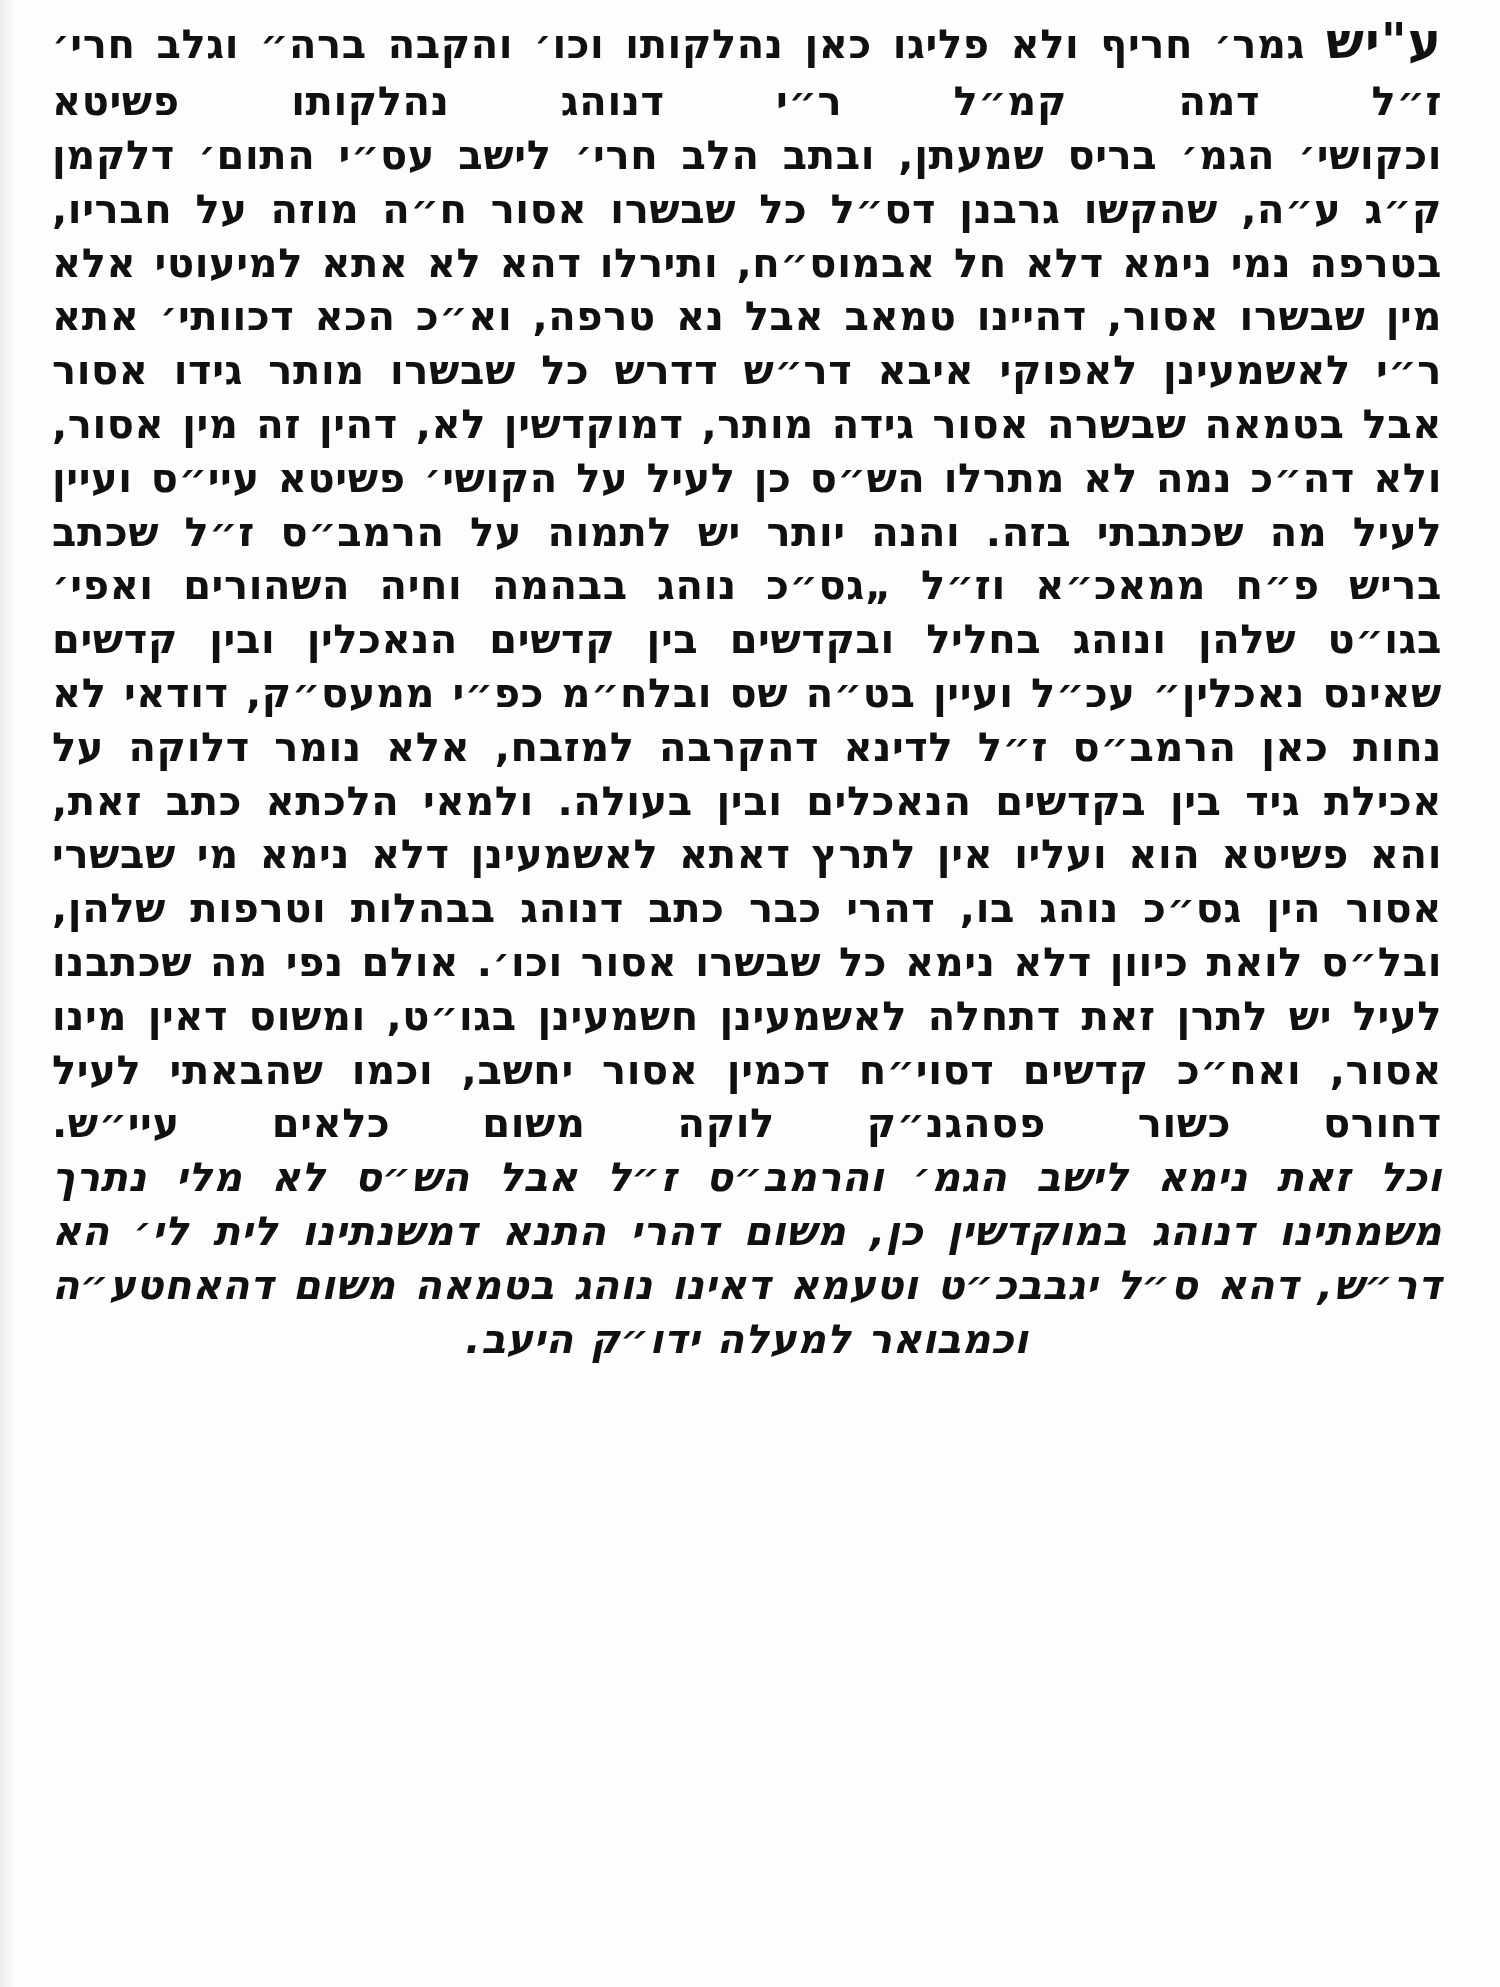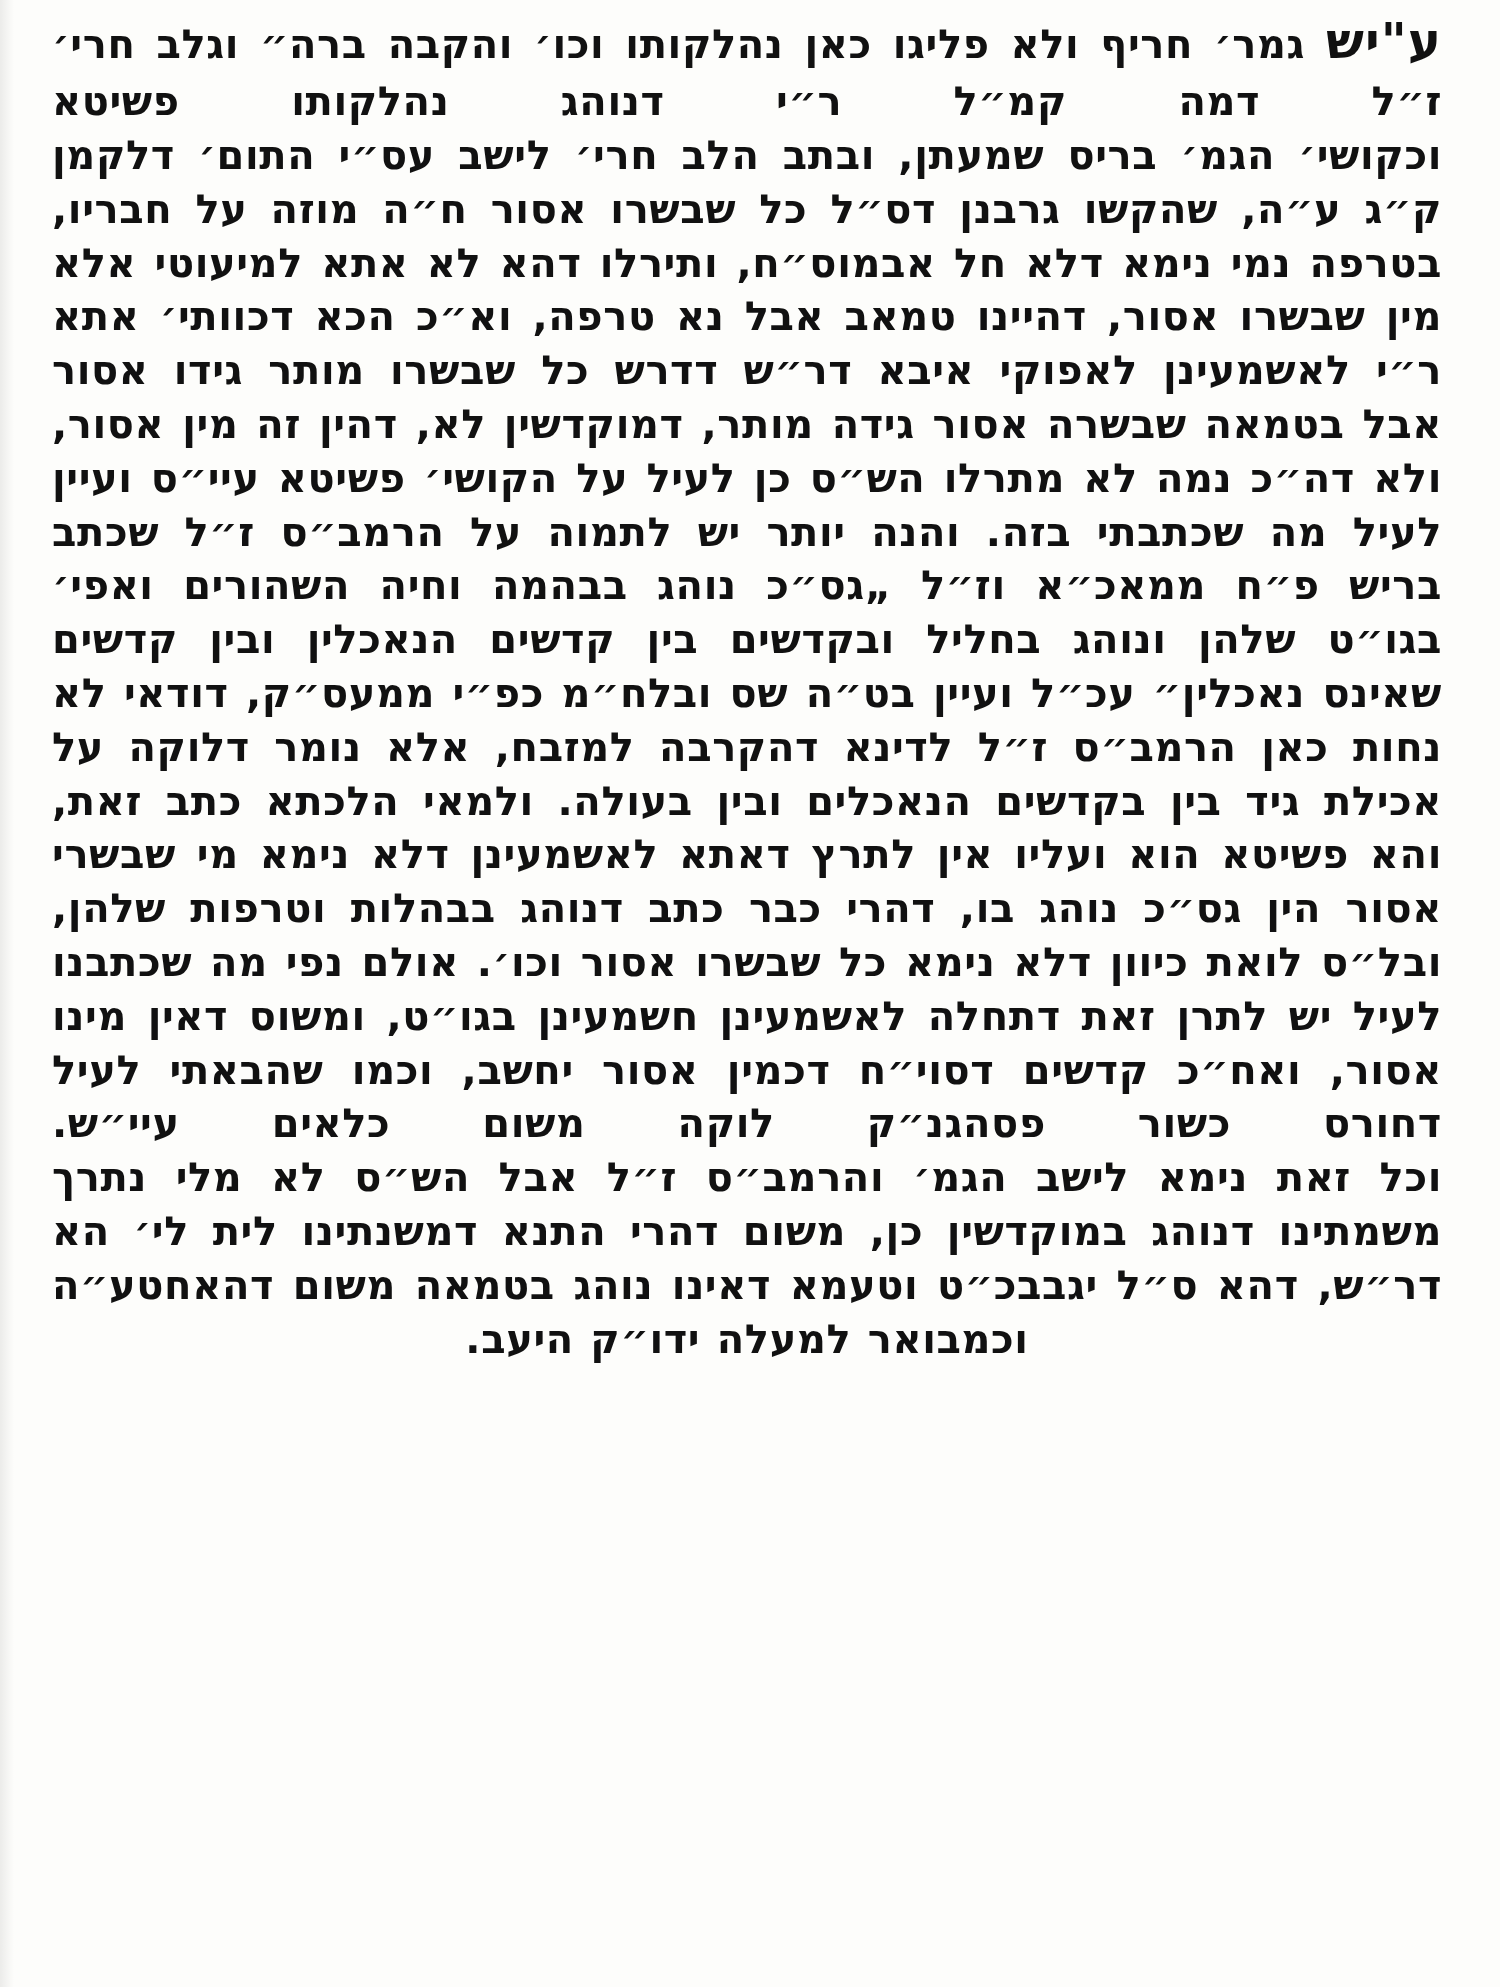--- a/index.html
+++ b/index.html
@@ -44,20 +44,21 @@
     margin: 0;
     text-indent: 0;
   }
   .para-first {
     text-align: justify;
     text-align-last: justify;
   }
   .para-last {
     text-align: justify;
     text-align-last: center;
+    font-style: italic;
   }
   .edge-blur {
     position: absolute;
     top: 0;
     left: 0;
     width: 14px;
     height: 1987px;
     background: linear-gradient(to right, rgba(0,0,0,0.07), rgba(0,0,0,0));
     pointer-events: none;
   }

